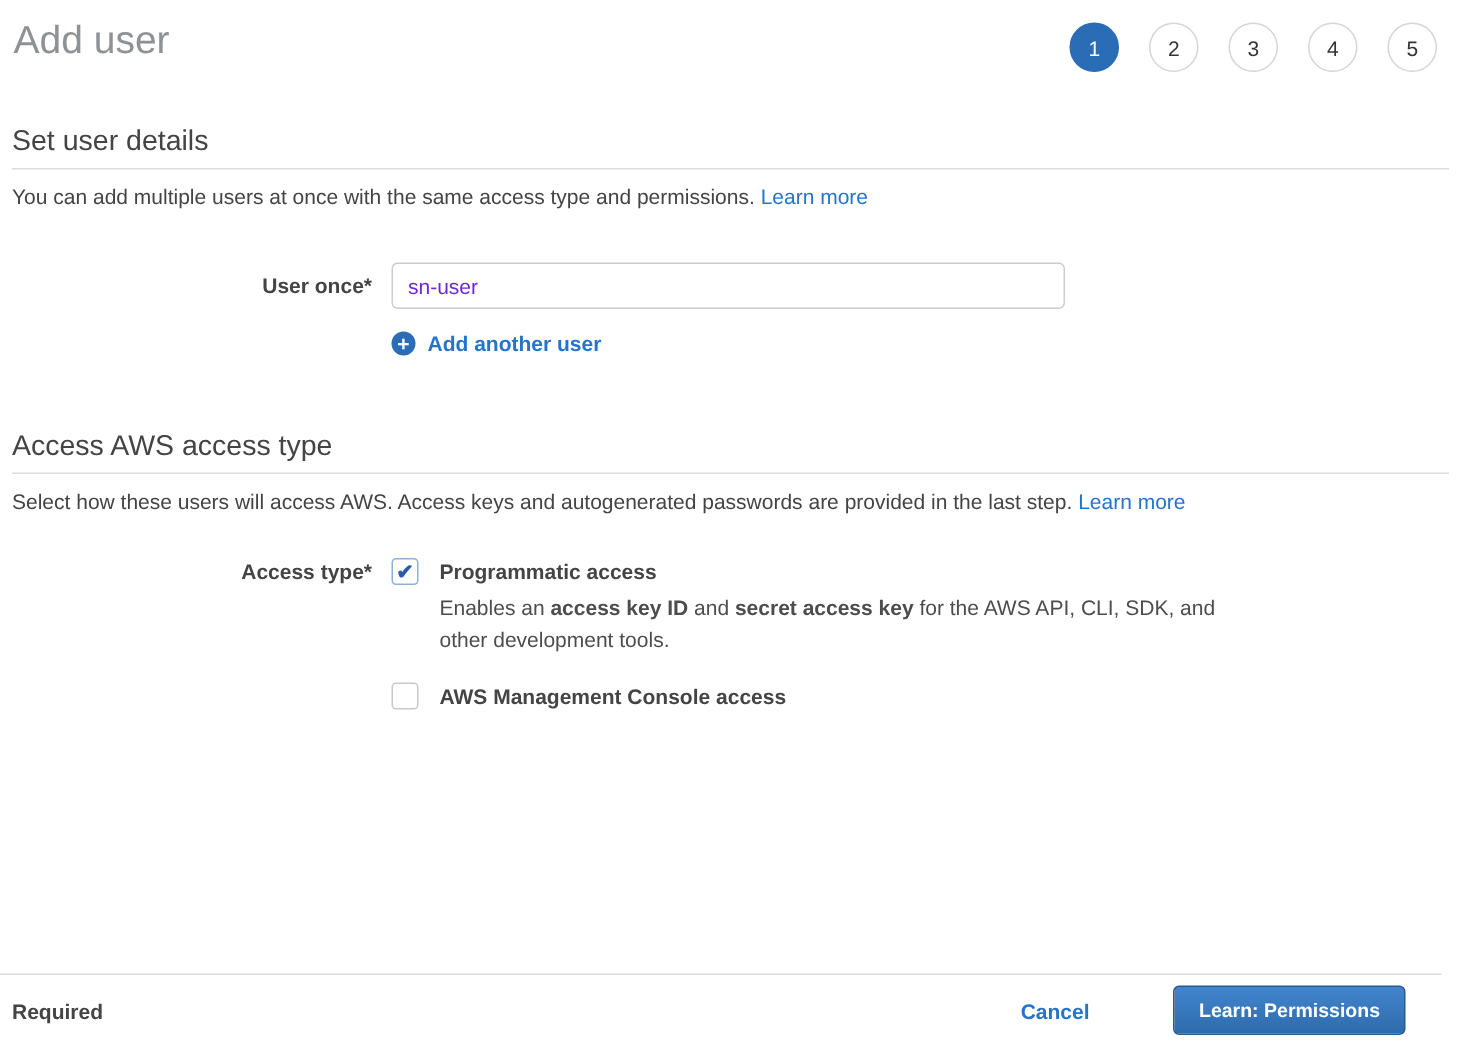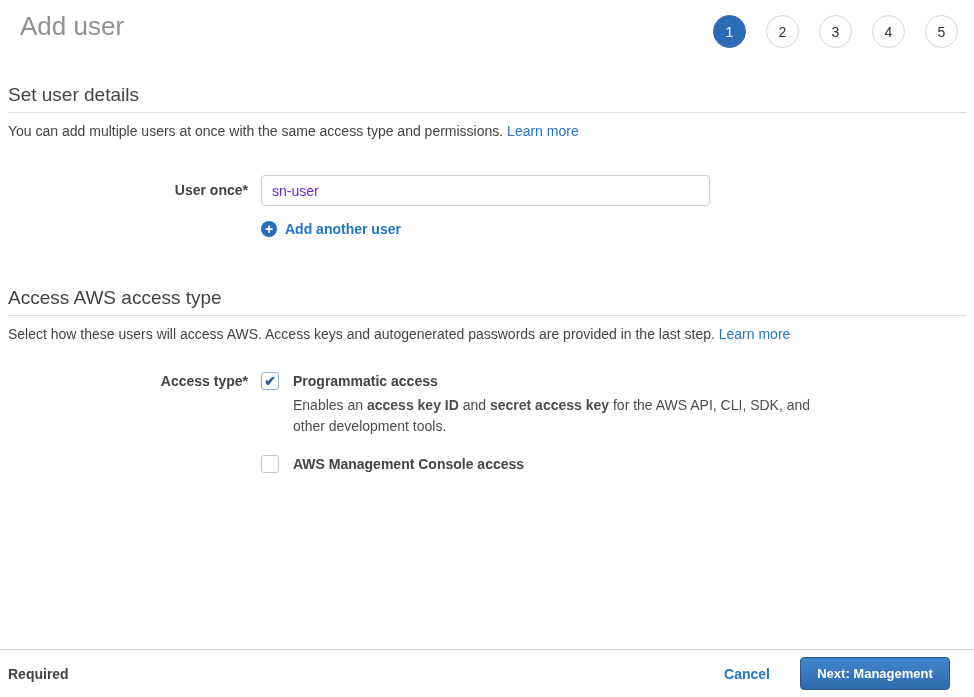--- a/index.html
+++ b/index.html
@@ -13,21 +13,21 @@
     font-size: 14px;
     color: #444444;
     overflow: hidden;
   }
 
   
   .header {
     display: flex;
     justify-content: space-between;
     align-items: flex-start;
-    padding: 12px 16px 0 20px;
+    padding: 12px 16px 0 9px;
     height: 58px;
   }
   .page-title {
     font-size: 26px;
     font-weight: 400;
     color: #8f9295;
     margin: 0;
     line-height: 1.1;
   }
   .steps { display: flex; gap: 20px; margin-top: 3px; }
@@ -151,31 +151,31 @@
   .option-desc {
     color: #4d4d4d;
     width: 522px;
     line-height: 21px;
     font-size: 14px;
   }
 
   
   .footer {
     position: absolute;
-    left: 0; right: 0; bottom: 0;
+    left: 0; right: 13px; bottom: 0;
     height: 48px;
     border-top: 1px solid #d9d9d9;
     display: flex;
     align-items: center;
     justify-content: space-between;
     padding: 0 24px 0 8px;
     background: #ffffff;
   }
   .required-label { font-weight: bold; color: #444444; }
-  .footer-actions { display: flex; align-items: center; }
+  .footer-actions { display: flex; align-items: center; gap: 26px; }
   .cancel-link {
     color: #2574cc;
     font-weight: bold;
     text-decoration: none;
     margin-right: 30px;
     cursor: pointer;
   }
   .next-button {
     background: linear-gradient(#4285ce, #2d6bab);
     border: 1px solid #2b598c;
@@ -244,15 +244,15 @@
       </div>
 
     </div>
   </div>
 </div>
 
 <div class="footer">
   <div class="required-label">Required</div>
   <div class="footer-actions">
     <a class="cancel-link">Cancel</a>
-    <button class="next-button">Next: Management</button>
+    <button class="next-button">Learn: Permissions</button>
   </div>
 </div>
 
 </body></html>

